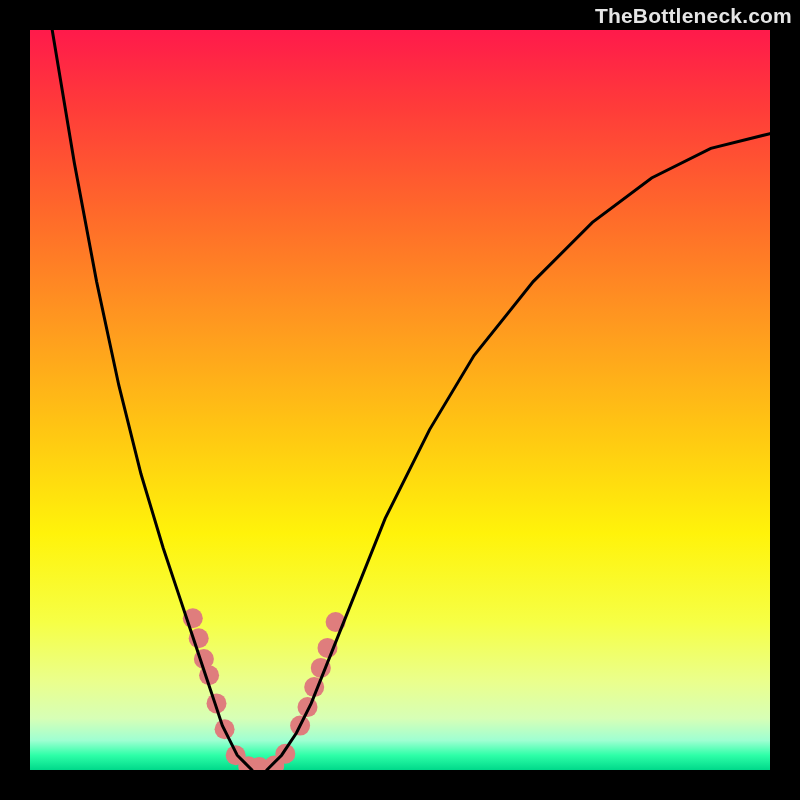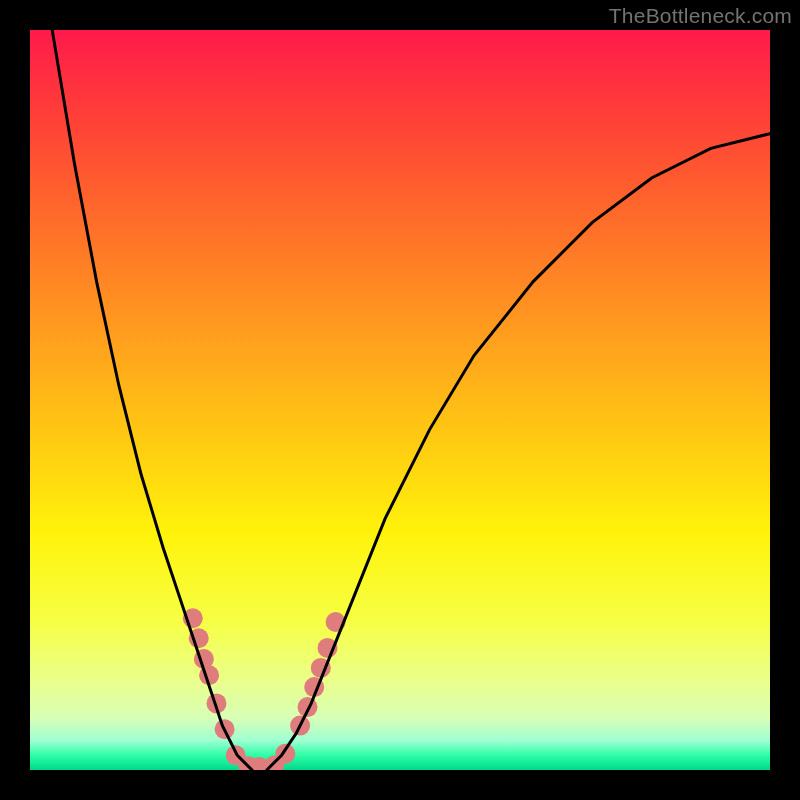--- a/index.html
+++ b/index.html
@@ -37,23 +37,23 @@
       #d7ffb6 93%,
       #9fffd2 96%,
       #2effa8 98%,
       #00d98a 100%
     );
   }
   .watermark {
     position: absolute;
     top: 4px;
     right: 8px;
-    color: #737373;
+    color: #e5e5e5;
     font-size: 21px;
-    font-weight: 400;
+    font-weight: 700;
     letter-spacing: 0.2px;
     font-family: Arial, Helvetica, sans-serif;
   }
   svg.curves {
     position: absolute;
     top: 0;
     left: 0;
     width: 740px;
     height: 740px;
   }

